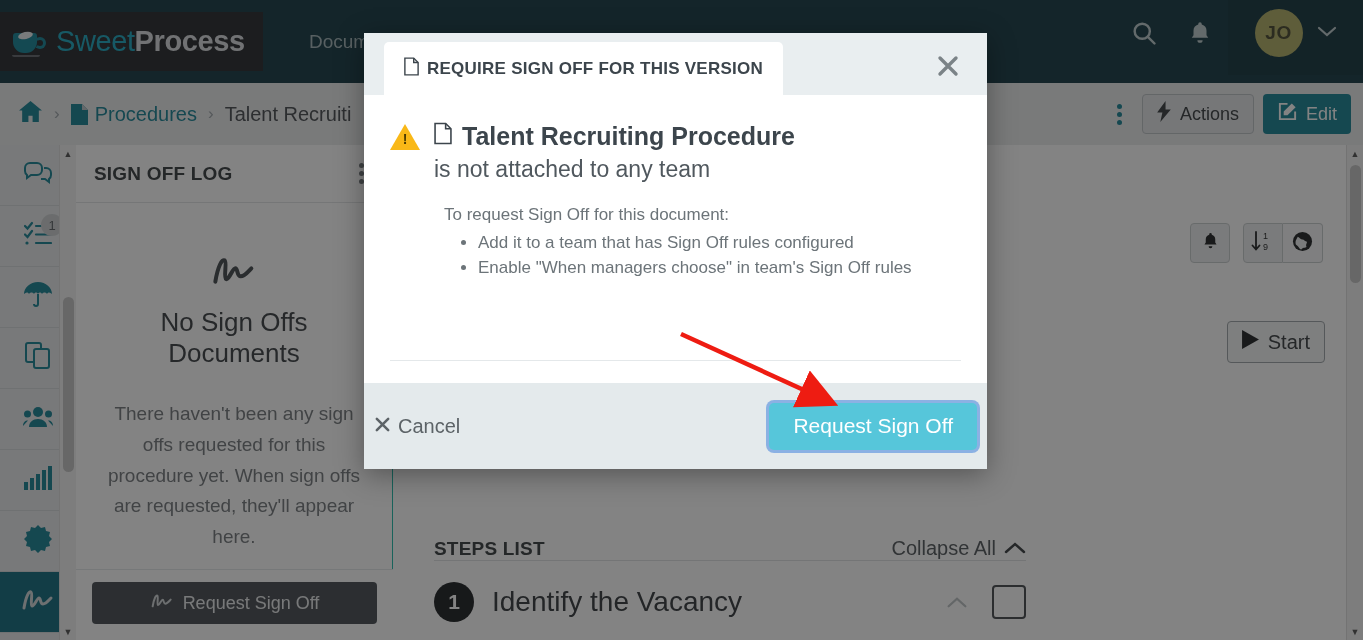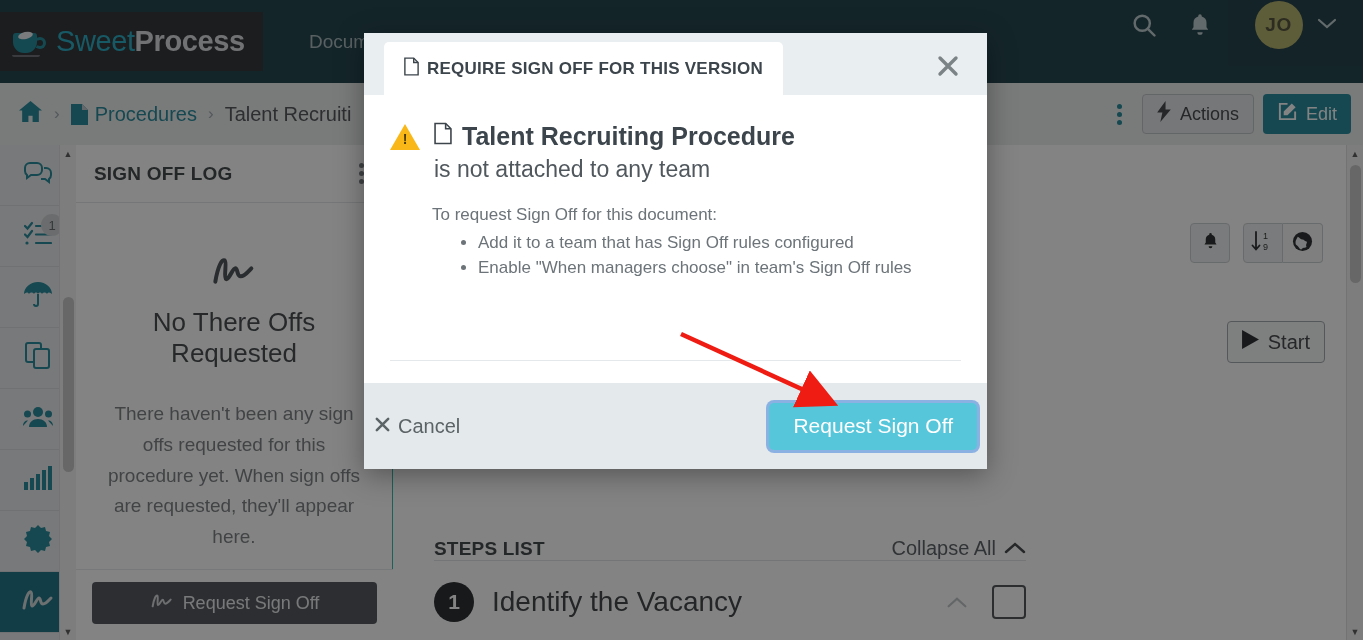--- a/index.html
+++ b/index.html
@@ -18,21 +18,21 @@
   .logo-cup { width: 38px; height: 30px; position: relative; margin-right: 8px; flex: none; }
   .logo-cup .cup { position: absolute; left: 3px; top: 6px; width: 24px; height: 20px; background: #0b7e93; border-radius: 3px 3px 11px 11px; }
   .logo-cup .steam { position: absolute; left: 8px; top: 5px; width: 15px; height: 7px; background: #e9eef0; border-radius: 50%; transform: rotate(-13deg); }
   .logo-cup .handle { position: absolute; left: 24px; top: 10px; width: 12px; height: 12px; border: 3px solid #0b7e93; border-radius: 50%; border-left-color: transparent; }
   .logo-cup .saucer { position: absolute; left: 2px; top: 26px; width: 28px; height: 4px; background: #1b1e22; border-bottom: 2px solid #5b6166; border-radius: 2px; }
   .brandtext { font-size: 29px; letter-spacing: -0.4px; white-space: nowrap; }
   .brandtext .s1 { color: #11a3bd; font-weight: 400; }
   .brandtext .s2 { color: #d7dadd; font-weight: 700; }
   .nav-items { display: flex; align-items: center; height: 83px; padding-left: 30px; }
   .nav-item { color: #9fb1b5; font-size: 19px; padding: 0 16px; line-height: 83px; white-space: nowrap; cursor: pointer; }
-  .topnav-right { position: absolute; right: 0; top: 0; height: 66px; display: flex; align-items: flex-end; }
+  .topnav-right { position: absolute; right: 0; top: 0; height: 66px; display: flex; align-items: center; }
   .tn-icon { width: 56px; height: 83px; display: flex; align-items: center; justify-content: center; cursor: pointer; }
   .avatar-wrap { width: 135px; height: 83px; background: #082a33; display: flex; align-items: center; justify-content: center; gap: 14px; cursor: pointer; }
   .avatar { width: 48px; height: 48px; border-radius: 50%; background: #adaa5e; color: #3f3e24; font-size: 19px; font-weight: 600; display: flex; align-items: center; justify-content: center; letter-spacing: .5px; }
 
   
   .crumbbar { position: absolute; left: 0; top: 83px; width: 1363px; height: 62px; background: #e9eaec; display: flex; align-items: center; padding-left: 18px; }
   .crumb { display: flex; align-items: center; font-size: 20px; }
   .crumb a { color: #0c7c8f; text-decoration: none; cursor: pointer; }
   .crumb .sep { color: #98a0a4; margin: 0 11px; font-size: 17px; }
   .crumb .cur { color: #3f4448; }
@@ -94,21 +94,21 @@
   .modal { position: absolute; left: 364px; top: 33px; width: 623px; height: 436px; background: #ffffff; box-shadow: 0 6px 26px rgba(0,0,0,.35); }
   .modal-head { height: 62px; background: #e9eef0; position: relative; }
   .modal-tab { position: absolute; left: 20px; top: 9px; height: 53px; background: #ffffff; border-radius: 5px 5px 0 0; display: flex; align-items: center; gap: 8px; padding: 0 20px; font-size: 17px; font-weight: 700; color: #3c454c; letter-spacing: .25px; cursor: pointer; }
   .modal-close { position: absolute; right: 22px; top: 16px; width: 34px; height: 34px; display: flex; align-items: center; justify-content: center; font-size: 29px; color: #7b8387; cursor: pointer; line-height: 1; }
   .modal-body { padding: 27px 40px 0 26px; height: 312px; position: relative; }
   .warn-row { display: flex; gap: 14px; }
   .warn-tri { width: 0; height: 0; border-left: 15px solid transparent; border-right: 15px solid transparent; border-bottom: 26px solid #f9b817; position: relative; flex: none; margin-top: 2px; }
   .warn-tri::after { content: "!"; position: absolute; left: -3px; top: 7px; width: 6px; text-align: center; color: #4a3a00; font-size: 14px; font-weight: 700; }
   .warn-h { font-size: 25px; font-weight: 700; color: #3c454c; display: flex; align-items: center; gap: 10px; }
   .warn-sub { font-size: 23px; color: #50585e; margin-top: 5px; }
-  .modal-note { font-size: 17px; color: #6c7479; margin: 22px 0 0 42px; }
+  .modal-note { font-size: 17px; color: #6c7479; margin: 22px 0 0 54px; }
   .modal-list { margin: 6px 0 0 88px; }
   .modal-list li { font-size: 17px; color: #6c7479; line-height: 1.45; }
   .modal-divider { position: absolute; left: 26px; right: 26px; top: 265px; height: 1px; background: #e4e8ea; }
   .show-teams { position: absolute; left: 26px; top: 288px; font-size: 17px; color: #1fa8c4; display: flex; align-items: center; gap: 9px; cursor: pointer; }
   .modal-foot { position: absolute; left: 0; right: 0; bottom: 0; height: 86px; background: #e4eaec; display: flex; align-items: center; justify-content: space-between; padding: 0 10px; }
   .btn-cancel { font-size: 20px; color: #5c6367; display: flex; align-items: center; gap: 7px; cursor: pointer; }
   .btn-signoff { height: 47px; border-radius: 5px; background: #56c6da; color: #ffffff; font-size: 21px; display: flex; align-items: center; padding: 0 24px; cursor: pointer; box-shadow: 0 0 0 3px rgba(65,130,220,.55); }
 
   
   .annot { position: absolute; left: 0; top: 0; width: 1363px; height: 640px; pointer-events: none; }
@@ -292,21 +292,21 @@
           <i style="background:#6a7175"></i>
           <i style="background:#6a7175"></i>
         </span>
     </div>
     <div class="sp-body">
       <div class="sp-squiggle">
         <svg width="48" height="32" viewBox="0 0 34 24" fill="none" stroke="#3b4045" stroke-width="3" stroke-linecap="round" stroke-linejoin="round">
             <path d="M3 20C5 8 8 3 10 4s-1 13 1 14 5-8 7-8 1 6 4 6 6-4 8-6"></path>
           </svg>
       </div>
-      <div class="sp-h2">No There Offs Requested</div>
+      <div class="sp-h2">No Sign Offs Documents</div>
       <div class="sp-p">There haven't been any sign offs requested for this procedure yet. When sign offs are requested, they'll appear here.</div>
     </div>
     <div class="sp-footer">
       <div class="btn-request">
         <span>
           <svg width="24" height="16" viewBox="0 0 34 24" fill="none" stroke="#cfd3d6" stroke-width="3" stroke-linecap="round" stroke-linejoin="round">
               <path d="M3 20C5 8 8 3 10 4s-1 13 1 14 5-8 7-8 1 6 4 6 6-4 8-6"></path>
             </svg>
         </span>
         <span>Request Sign Off</span>

